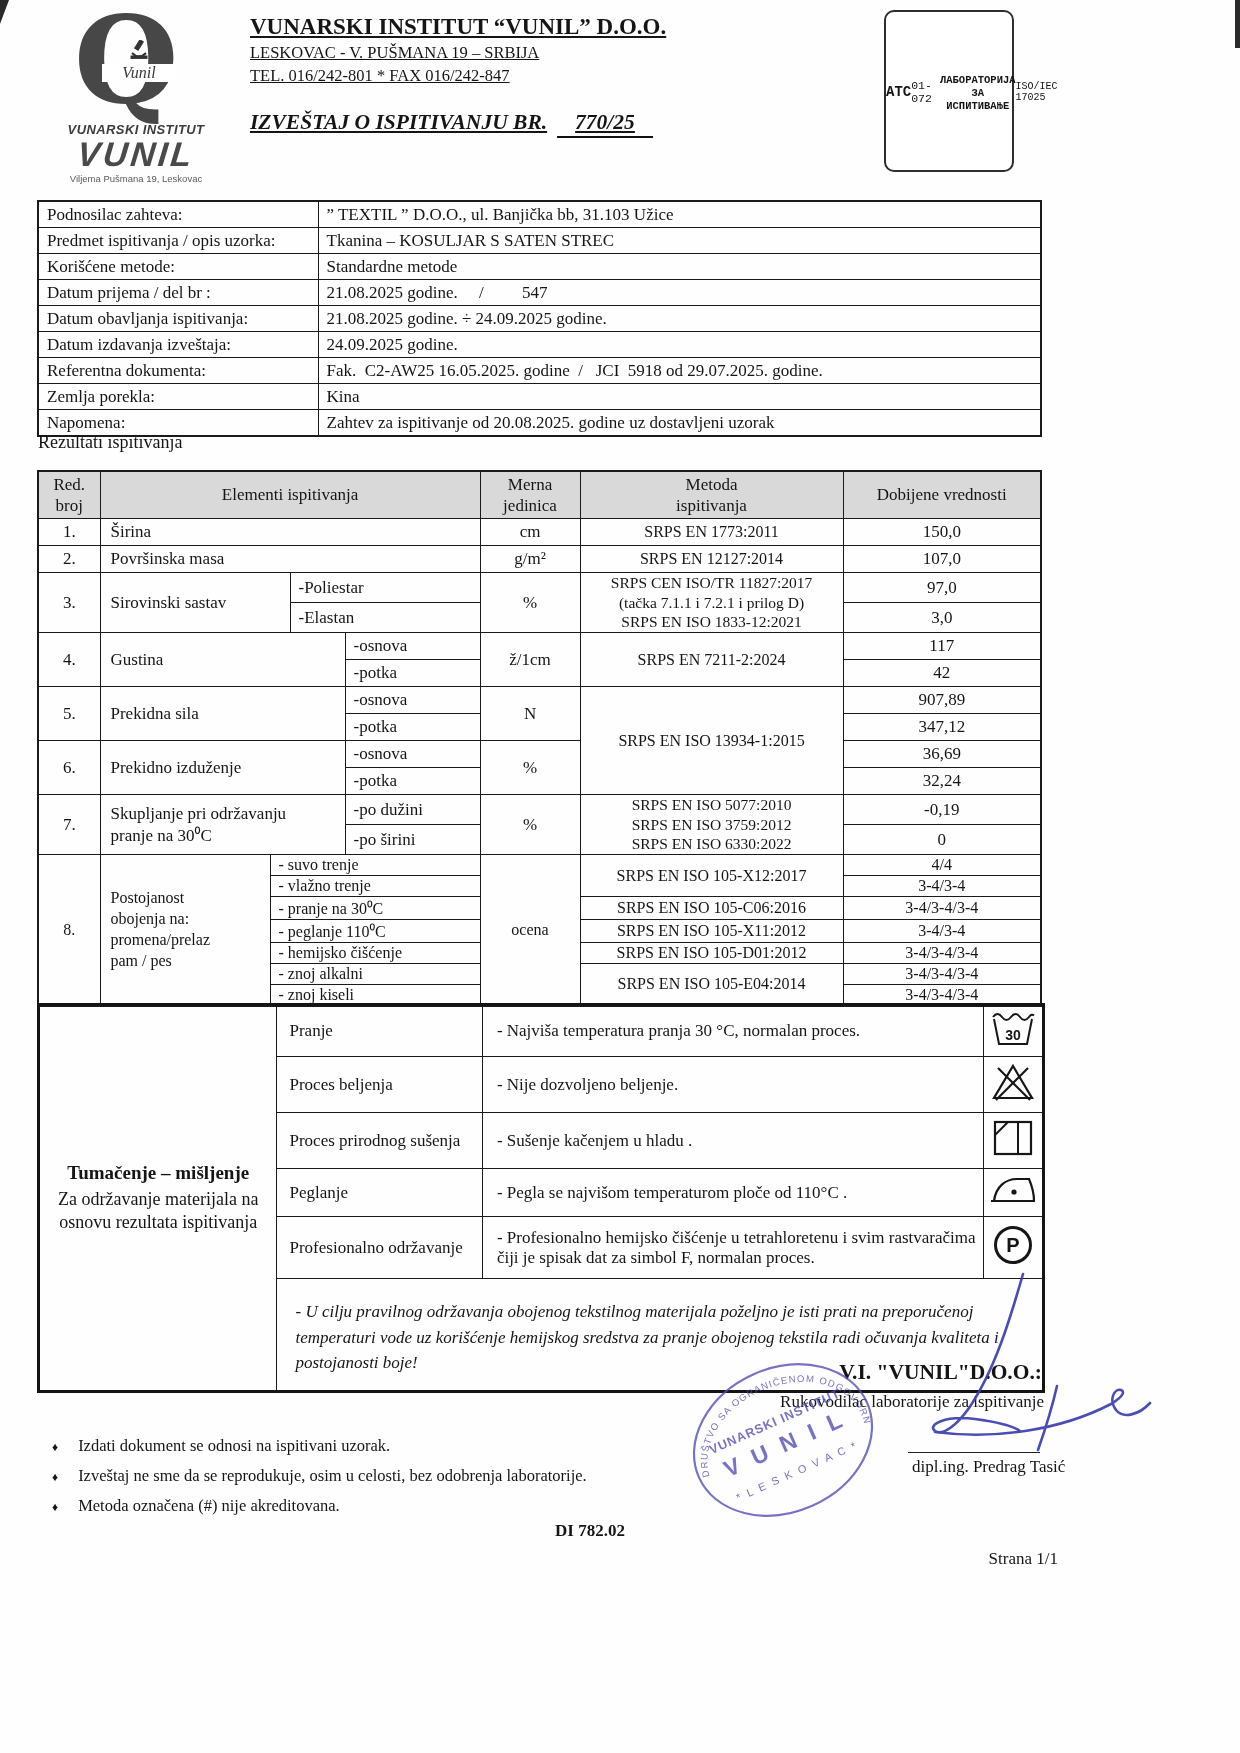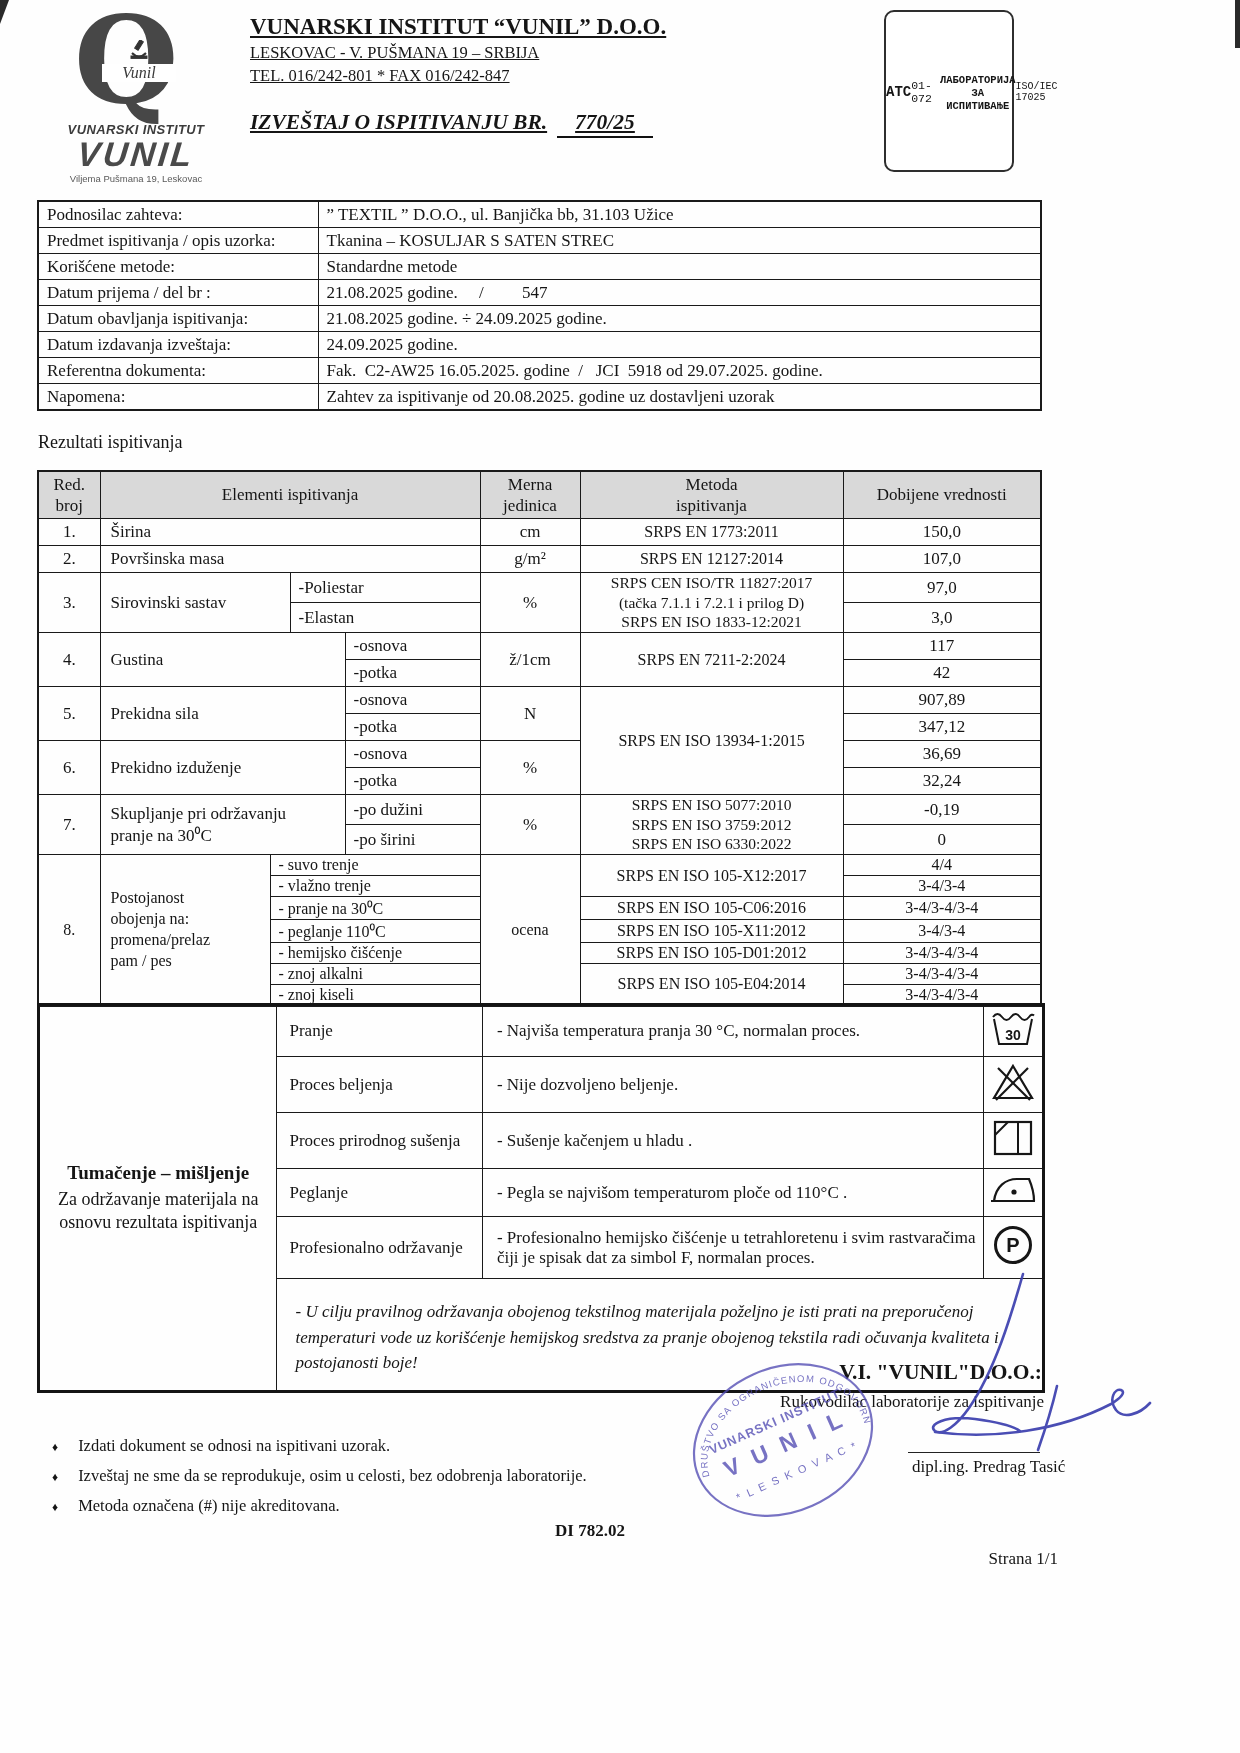--- a/index.html
+++ b/index.html
@@ -152,20 +152,24 @@
         </tr>
       <tr>
           <td>Datum izdavanja izveštaja:</td>
           <td class="val">24.09.2025 godine.</td>
         </tr>
       <tr>
           <td>Referentna dokumenta:</td>
           <td class="val">Fak.  C2-AW25 16.05.2025. godine  /   JCI  5918 od 29.07.2025. godine.</td>
         </tr>
       <tr>
+          <td>Zemlja porekla:</td>
+          <td class="val">Kina</td>
+        </tr>
+      <tr>
           <td>Napomena:</td>
           <td class="val">Zahtev za ispitivanje od 20.08.2025. godine uz dostavljeni uzorak</td>
         </tr>
     </tbody>
   </table>
 
   <div class="rhead">Rezultati ispitivanja</div>
 
   <table class="results">
     <colgroup>

